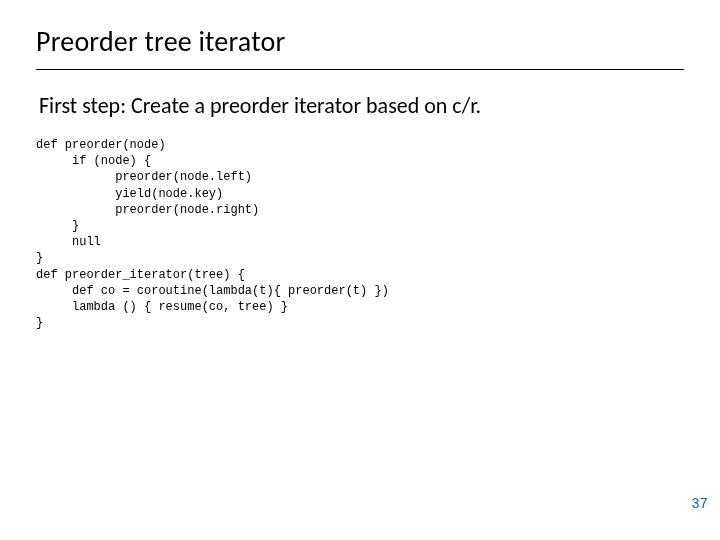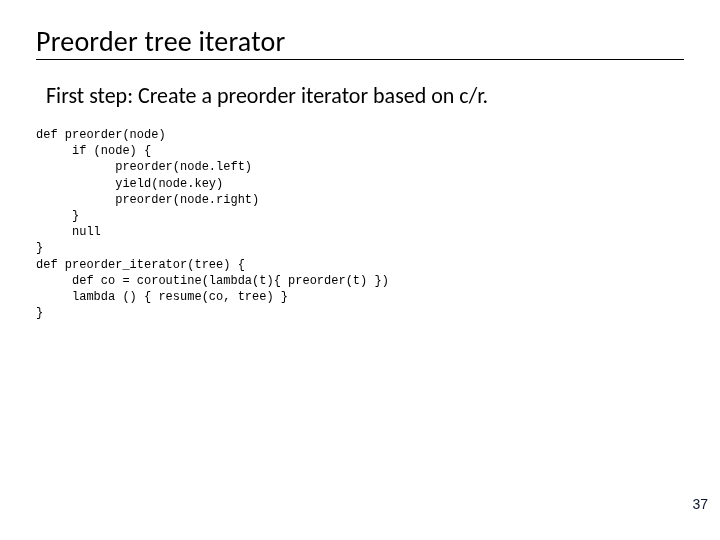--- a/index.html
+++ b/index.html
@@ -17,43 +17,43 @@
     box-sizing: border-box;
     width: 720px;
     height: 540px;
     padding: 24px 36px 20px 36px;
     position: relative;
   }
   .title {
     font-size: 28px;
     font-weight: 400;
     margin: 0 0 6px 0;
-    padding-bottom: 0;
+    padding-bottom: 10px;
     border-bottom: 1px solid #000;
     letter-spacing: 0.2px;
   }
   .subtitle {
     font-size: 22px;
     font-weight: 400;
-    margin: 22px 0 18px 10px;
+    margin: 22px 0 18px 3px;
   }
   .code {
     font-family: Consolas, "Courier New", monospace;
     font-size: 12px;
     line-height: 1.35;
     white-space: pre;
     color: #000;
   }
   .page-num {
     position: absolute;
     right: 12px;
     bottom: 28px;
     font-size: 14px;
-    color: #0f172a;
-    font-family: Liberation Sans, sans-serif;
+    color: #0369a1;
+    font-family: Liberation Mono, monospace;
   }
 </style>
 </head>
 <body>
 
 <div class="slide">
   <h1 class="title">Preorder tree iterator</h1>
   <div class="subtitle">First step:  Create a preorder iterator based on c/r.</div>
   <div class="code" id="code-block">def preorder(node)
      if (node) {

